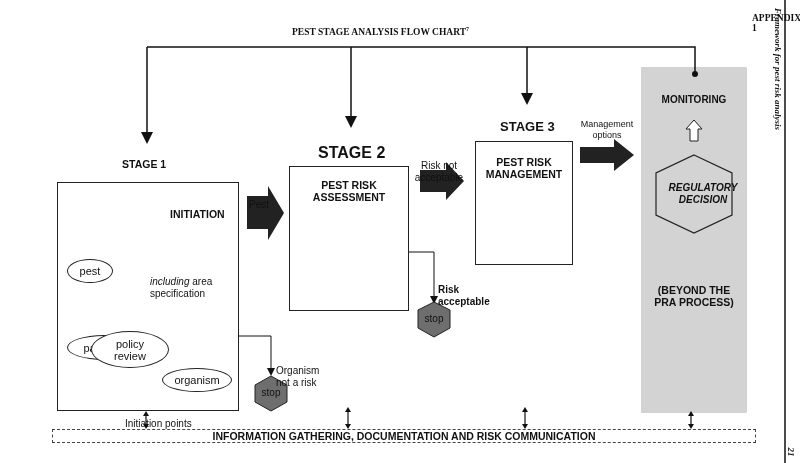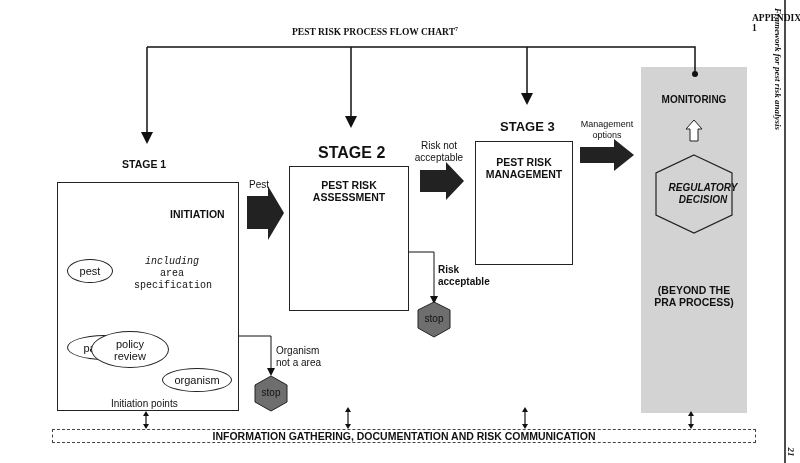--- a/index.html
+++ b/index.html
@@ -4,21 +4,21 @@
 <style>
   html, body { margin: 0; padding: 0; background: #ffffff; }
   body { width: 800px; height: 463px; position: relative; overflow: hidden; font-family: "Liberation Sans", sans-serif; color: #111; }
   .abs { position: absolute; }
   .serif-bold { font-family: "Liberation Serif", serif; font-weight: bold; }
   .bold { font-weight: bold; }
   .center { text-align: center; }
   svg.lines { position: absolute; left: 0; top: 0; }
   .box { position: absolute; border: 1.5px solid #222; background: #fff; box-sizing: border-box; }
   .oval { position: absolute; border: 1.5px solid #222; border-radius: 50%; background: #fff; box-sizing: border-box; display: flex; align-items: center; justify-content: center; text-align: center; font-size: 11px; line-height: 12px; }
-  .small { font-size: 10px; line-height: 12px; }
+  .small { font-size: 10px; line-height: 12px; margin-top: 20px; }
   .monitor-panel { position: absolute; left: 641px; top: 67px; width: 106px; height: 346px; background: #d3d3d3; }
   .info-bar { position: absolute; left: 52px; top: 429px; width: 704px; height: 14px; border: 1px dashed #444; box-sizing: border-box; display: flex; align-items: center; justify-content: center; font-size: 10.5px; font-weight: bold; }
   .vert-text { position: absolute; left: 769px; top: 8px; transform-origin: left top; transform: rotate(90deg) translateY(-14px); font-family: "Liberation Serif", serif; font-style: italic; font-weight: bold; font-size: 9px; white-space: nowrap; }
   .page-num { position: absolute; left: 786px; top: 447px; font-family: "Liberation Serif", serif; font-style: italic; font-weight: bold; font-size: 9px; transform: rotate(90deg); }
 </style>
 </head>
 <body>
 
 <div class="monitor-panel"></div>
 
@@ -60,40 +60,40 @@
     <path d="M345,412 L348,407 L351,412 Z M345,424 L348,429 L351,424 Z"></path>
     <path d="M522,412 L525,407 L528,412 Z M522,424 L525,429 L528,424 Z"></path>
     <path d="M688,416 L691,411 L694,416 Z M688,424 L691,429 L694,424 Z"></path>
   </g>
 
   <line x1="785" y1="0" x2="785" y2="463" stroke="#111" stroke-width="1.5"></line>
 </svg>
 
 <div class="abs serif-bold" style="left:706px; top:13px; font-size:9.5px;margin-left:46px;">APPENDIX 1</div>
 <div class="abs serif-bold" style="left:292px; top:26px; font-size:9.5px; white-space:nowrap;">
-  <span>PEST RISK PROCESS FLOW CHART</span><sup style="font-size:6px;">7</sup>
+  <span>PEST STAGE ANALYSIS FLOW CHART</span><sup style="font-size:6px;">7</sup>
 </div>
 <div class="vert-text">Framework for pest risk analysis</div>
 <div class="page-num">21</div>
 
 <div class="abs bold" style="left:122px; top:158px; font-size:10.5px;">STAGE 1</div>
 <div class="abs bold" style="left:318px; top:144px; font-size:16px;">STAGE 2</div>
 <div class="abs bold" style="left:500px; top:119px; font-size:13px;">STAGE 3</div>
 
 <div class="box" style="left:57px; top:182px; width:182px; height:229px;"></div>
 <div class="abs bold" style="left:170px; top:208px; font-size:10.5px;">INITIATION</div>
-<div class="abs small" style="left:134px; top:256px; width:76px; text-align:center;font-family:Liberation Mono, monospace;">
+<div class="abs small" style="left:150px; top:256px; width:76px; text-align:left;">
   <i>including</i> <span>area</span><br>
   <span>specification</span>
 </div>
 <div class="oval" style="left:67px; top:259px; width:46px; height:24px;">pest</div>
 <div class="oval" style="left:67px; top:296px; width:74px; height:25px;margin-top:39px;">pathway</div>
 <div class="oval" style="left:91px; top:331px; width:78px; height:37px; padding:0 14px;">policy review</div>
 <div class="oval" style="left:162px; top:368px; width:70px; height:24px;">organism</div>
-<div class="abs small" style="left:111px; top:398px;">Initiation points</div>
+<div class="abs small" style="left:125px; top:398px;">Initiation points</div>
 
 <div class="box" style="left:289px; top:166px; width:120px; height:145px;"></div>
 <div class="abs bold center" style="left:289px; top:179px; width:120px; font-size:10.5px; line-height:12px;">
   <span>PEST RISK</span><br>
   <span>ASSESSMENT</span>
 </div>
 
 <div class="box" style="left:475px; top:141px; width:98px; height:124px;"></div>
 <div class="abs bold center" style="left:475px; top:156px; width:98px; font-size:10.5px; line-height:12px;">
   <span>PEST RISK</span><br>
@@ -104,21 +104,21 @@
 <div class="abs small center" style="left:413px; top:140px; width:52px;">
   <span>Risk not</span><br>
   <span>acceptable</span>
 </div>
 <div class="abs center" style="left:575px; top:119px; width:64px; font-size:9px; line-height:11px;">
   <span>Management</span><br>
   <span>options</span>
 </div>
 <div class="abs small" style="left:276px; top:345px;">
   <span>Organism</span><br>
-  <span>not a area</span>
+  <span>not a risk</span>
 </div>
 <div class="abs small" style="left:438px; top:264px;font-weight:bold;">
   <span>Risk</span><br>
   <span>acceptable</span>
 </div>
 
 <div class="abs center" style="left:255px; top:387px; width:32px; font-size:10px; color:#111;">stop</div>
 <div class="abs center" style="left:418px; top:313px; width:32px; font-size:10px; color:#111;">stop</div>
 
 <div class="abs bold center" style="left:641px; top:94px; width:106px; font-size:10px;">MONITORING</div>

